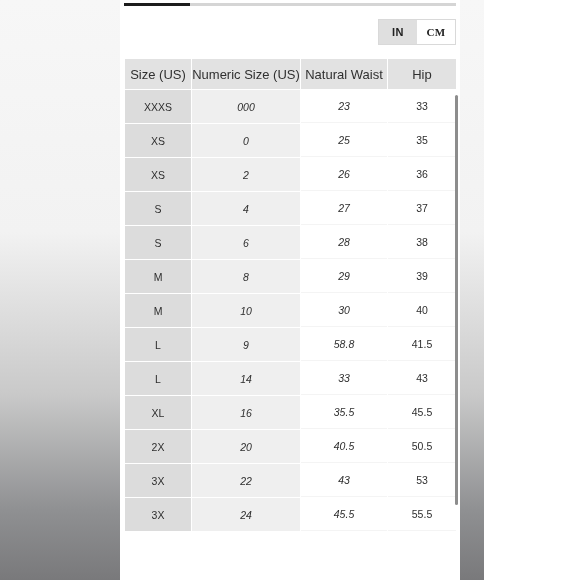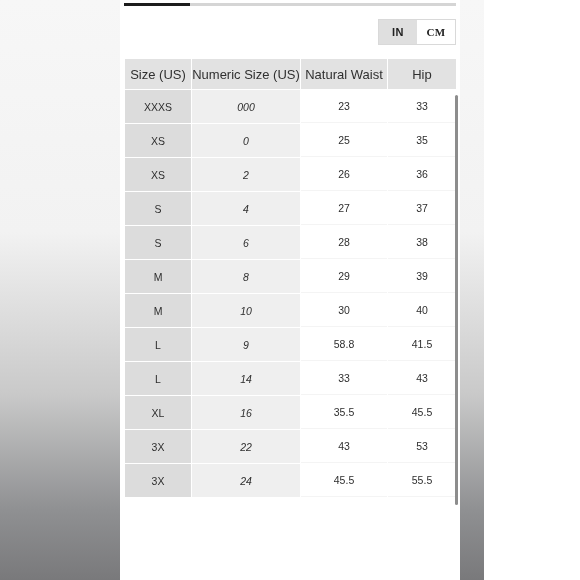--- a/index.html
+++ b/index.html
@@ -117,21 +117,21 @@
   #size-table thead th {
     background: #e2e2e2;
     height: 30px;
     font-size: 13px;
     color: #303030;
   }
 
   
   #size-table tbody td.col0 { background: #dcdcdc; }
   #size-table tbody td.col1 { background: #efefef; font-style: italic; }
-  #size-table tbody td.col2 { background: #ffffff; }
+  #size-table tbody td.col2 { background: #ffffff; font-style: italic; }
   #size-table tbody td.col3 { background: #ffffff; }
 
   
   #size-table tbody td.col2,
   #size-table tbody td.col3 {
     border-bottom: 1px solid #f4f4f4;
   }
 
   
   #scrollbar-track {
@@ -238,20 +238,26 @@
             <td class="col2">33</td>
             <td class="col3">43</td>
           </tr>
           <tr>
             <td class="col0">XL</td>
             <td class="col1">16</td>
             <td class="col2">35.5</td>
             <td class="col3">45.5</td>
           </tr>
           <tr>
+            <td class="col0">2X</td>
+            <td class="col1">20</td>
+            <td class="col2">40.5</td>
+            <td class="col3">50.5</td>
+          </tr>
+          <tr>
             <td class="col0">3X</td>
             <td class="col1">22</td>
             <td class="col2">43</td>
             <td class="col3">53</td>
           </tr>
           <tr>
             <td class="col0">3X</td>
             <td class="col1">24</td>
             <td class="col2">45.5</td>
             <td class="col3">55.5</td>

